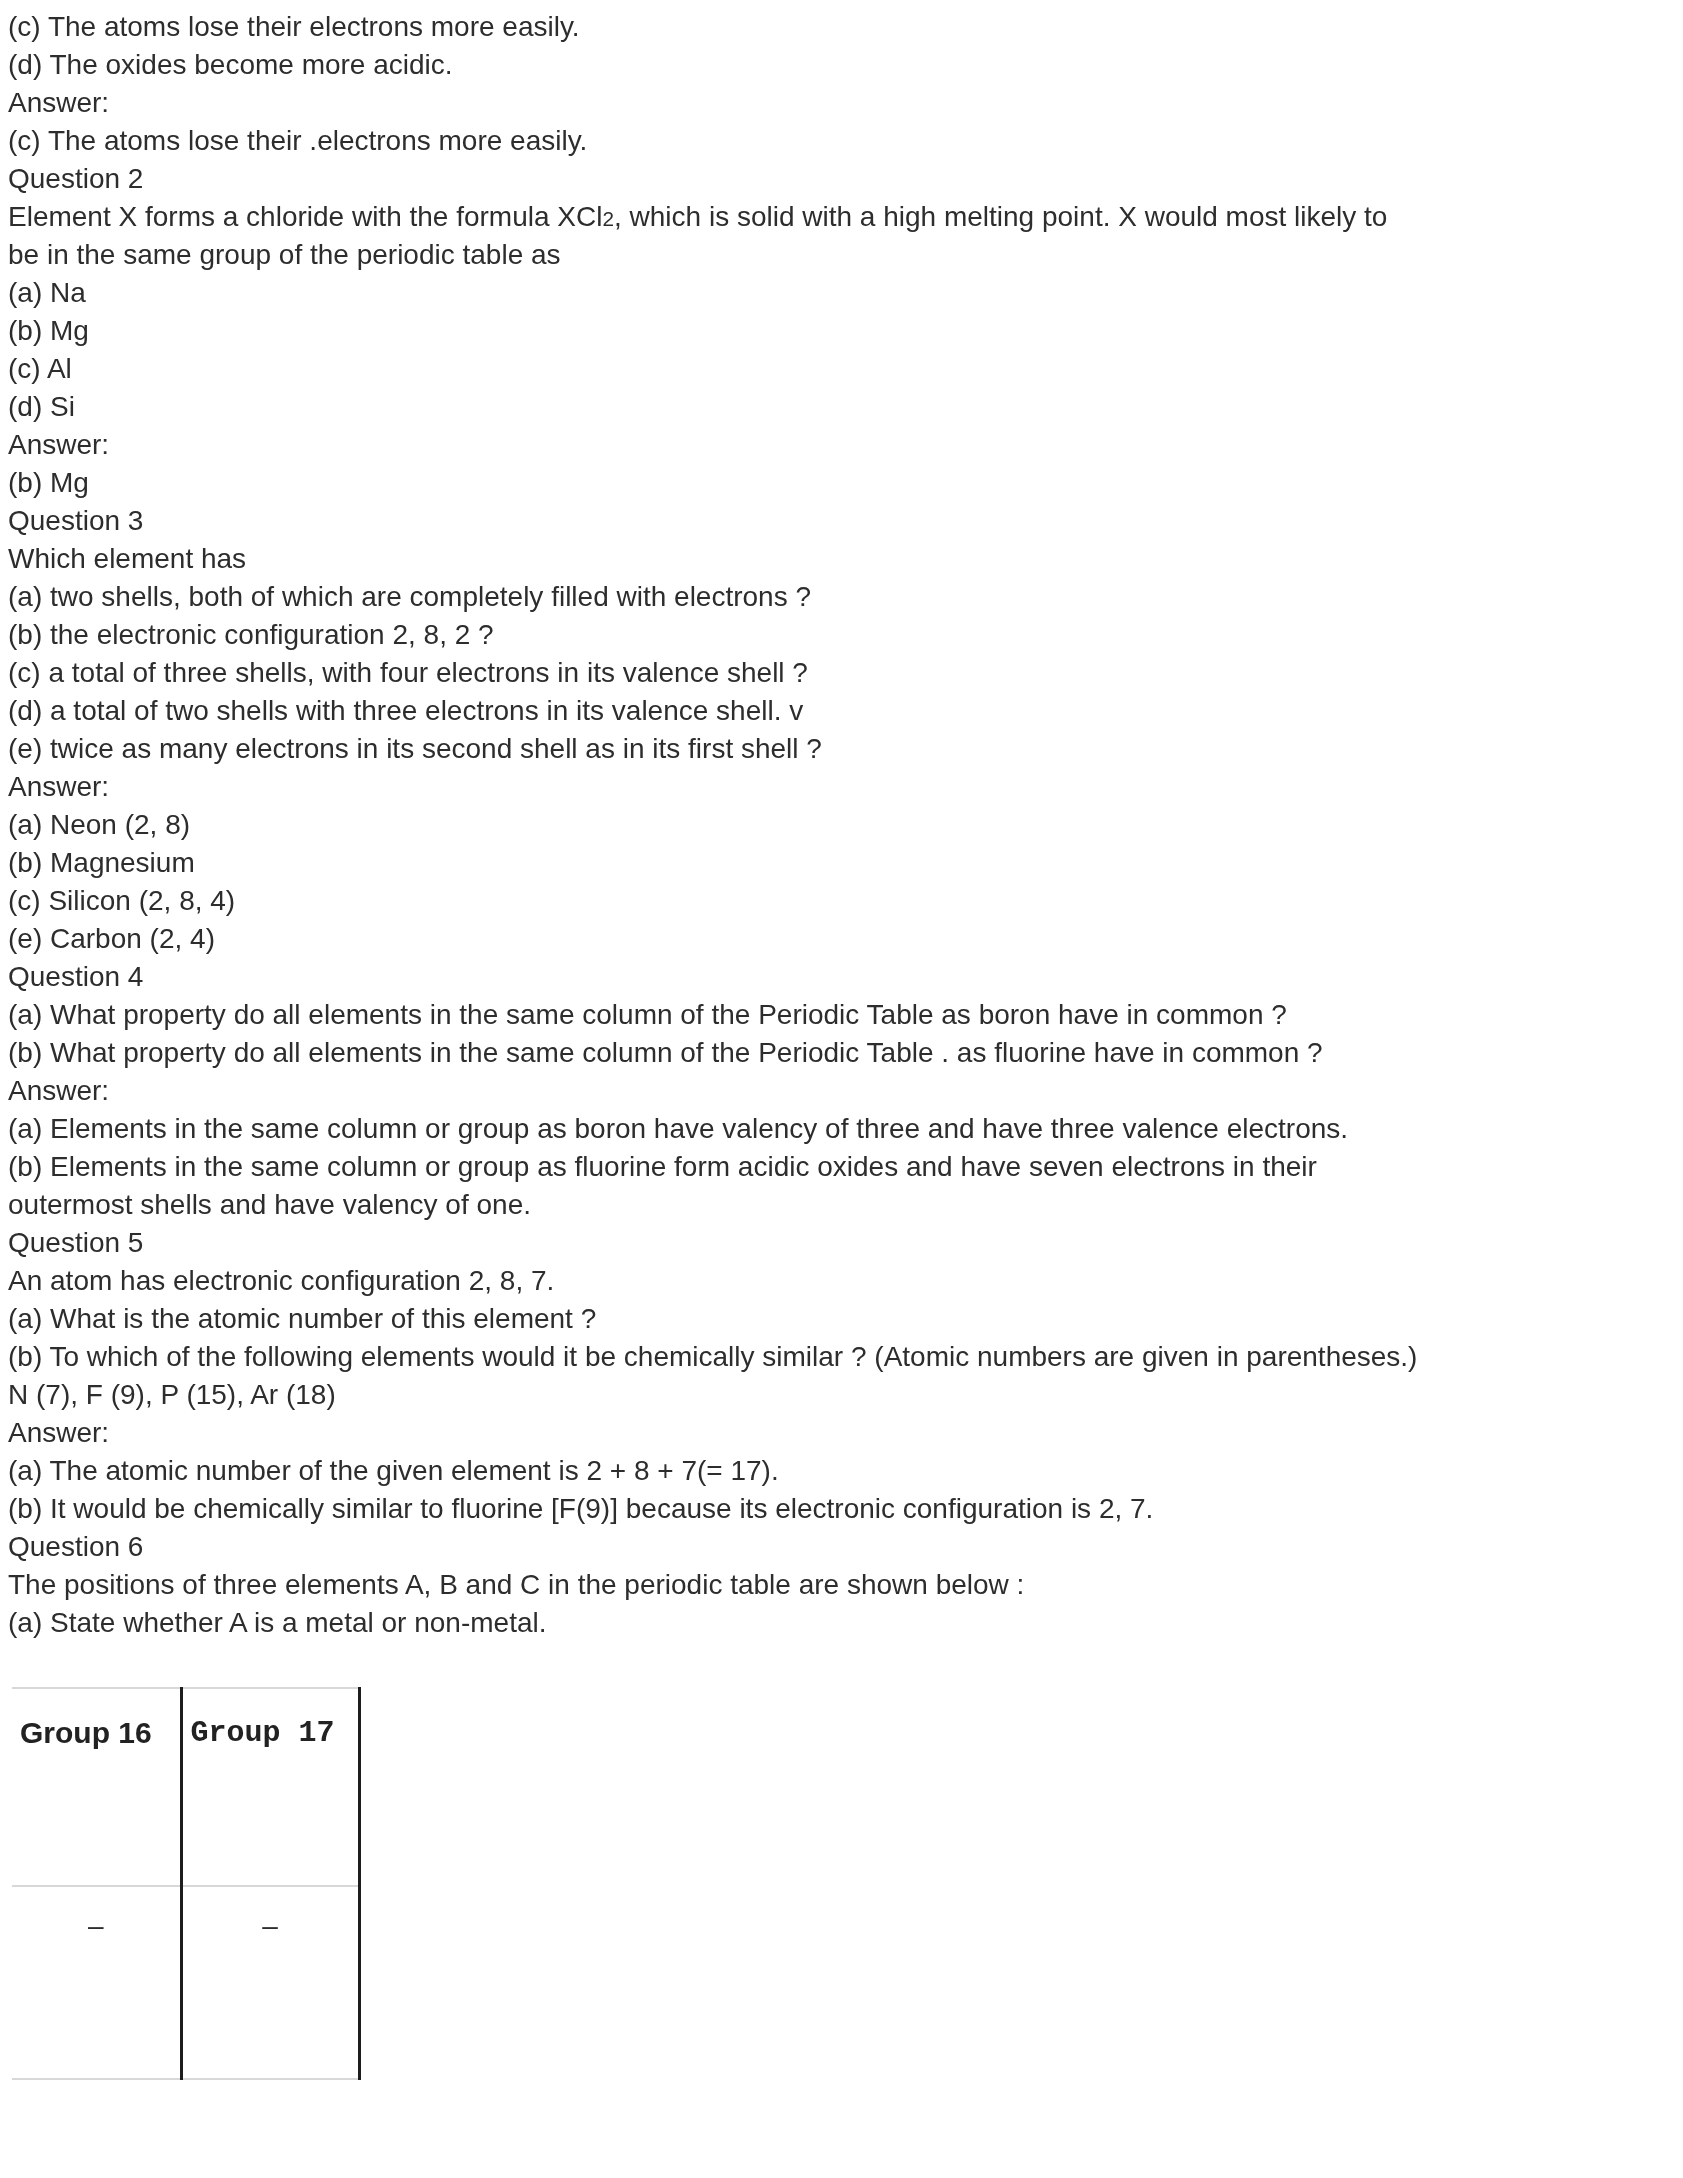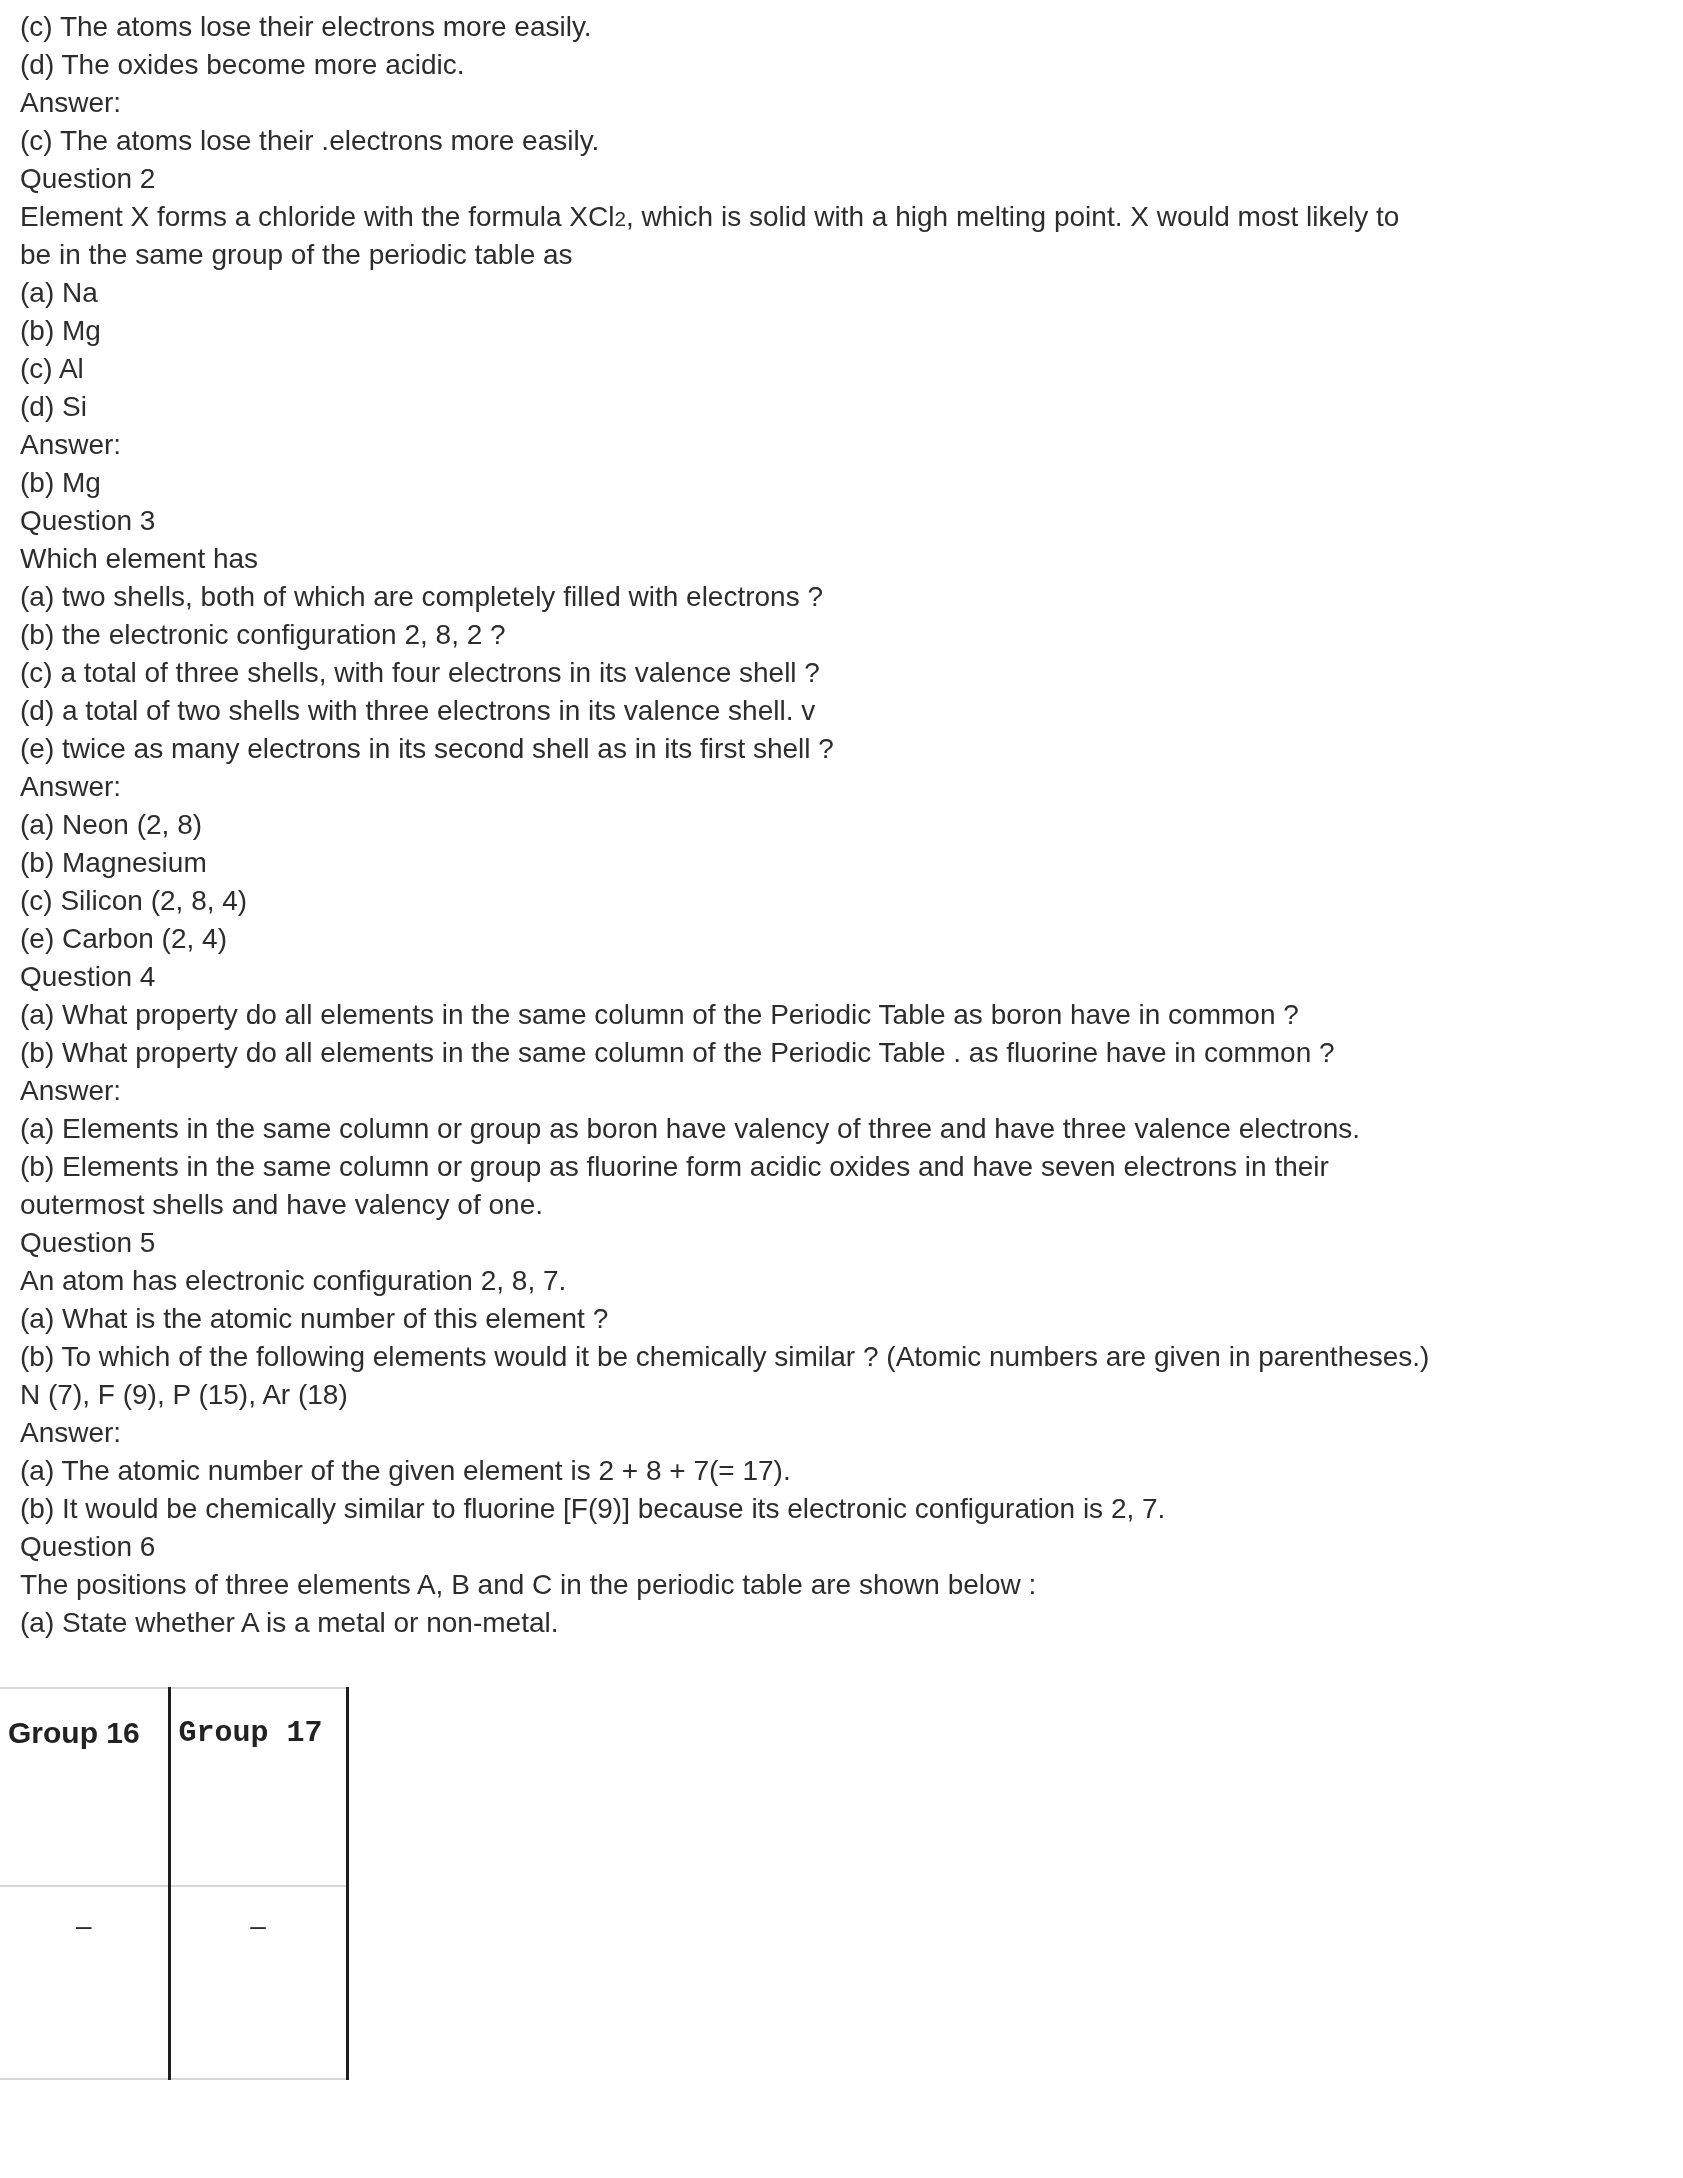--- a/index.html
+++ b/index.html
@@ -12,28 +12,27 @@
     color: #2d2d2d;
   }
   #doc-text {
     padding: 8px 6px 0 8px;
     font-size: 28px;
     line-height: 38px;
   }
   .line {
     white-space: nowrap;
     height: 38px;
-    margin-left: 12px;
   }
   .sub {
     font-size: 0.74em;
   }
   table.group-table {
     border-collapse: collapse;
-    margin: 45px 0 0 0;
+    margin: 45px 0 0 12px;
     table-layout: fixed;
   }
   table.group-table th,
   table.group-table td {
     box-sizing: border-box;
     border-right: 3px solid #1d1d1d;
     border-top: 2px solid #d8d8d8;
     border-bottom: 2px solid #d8d8d8;
     vertical-align: top;
     background: #ffffff;

